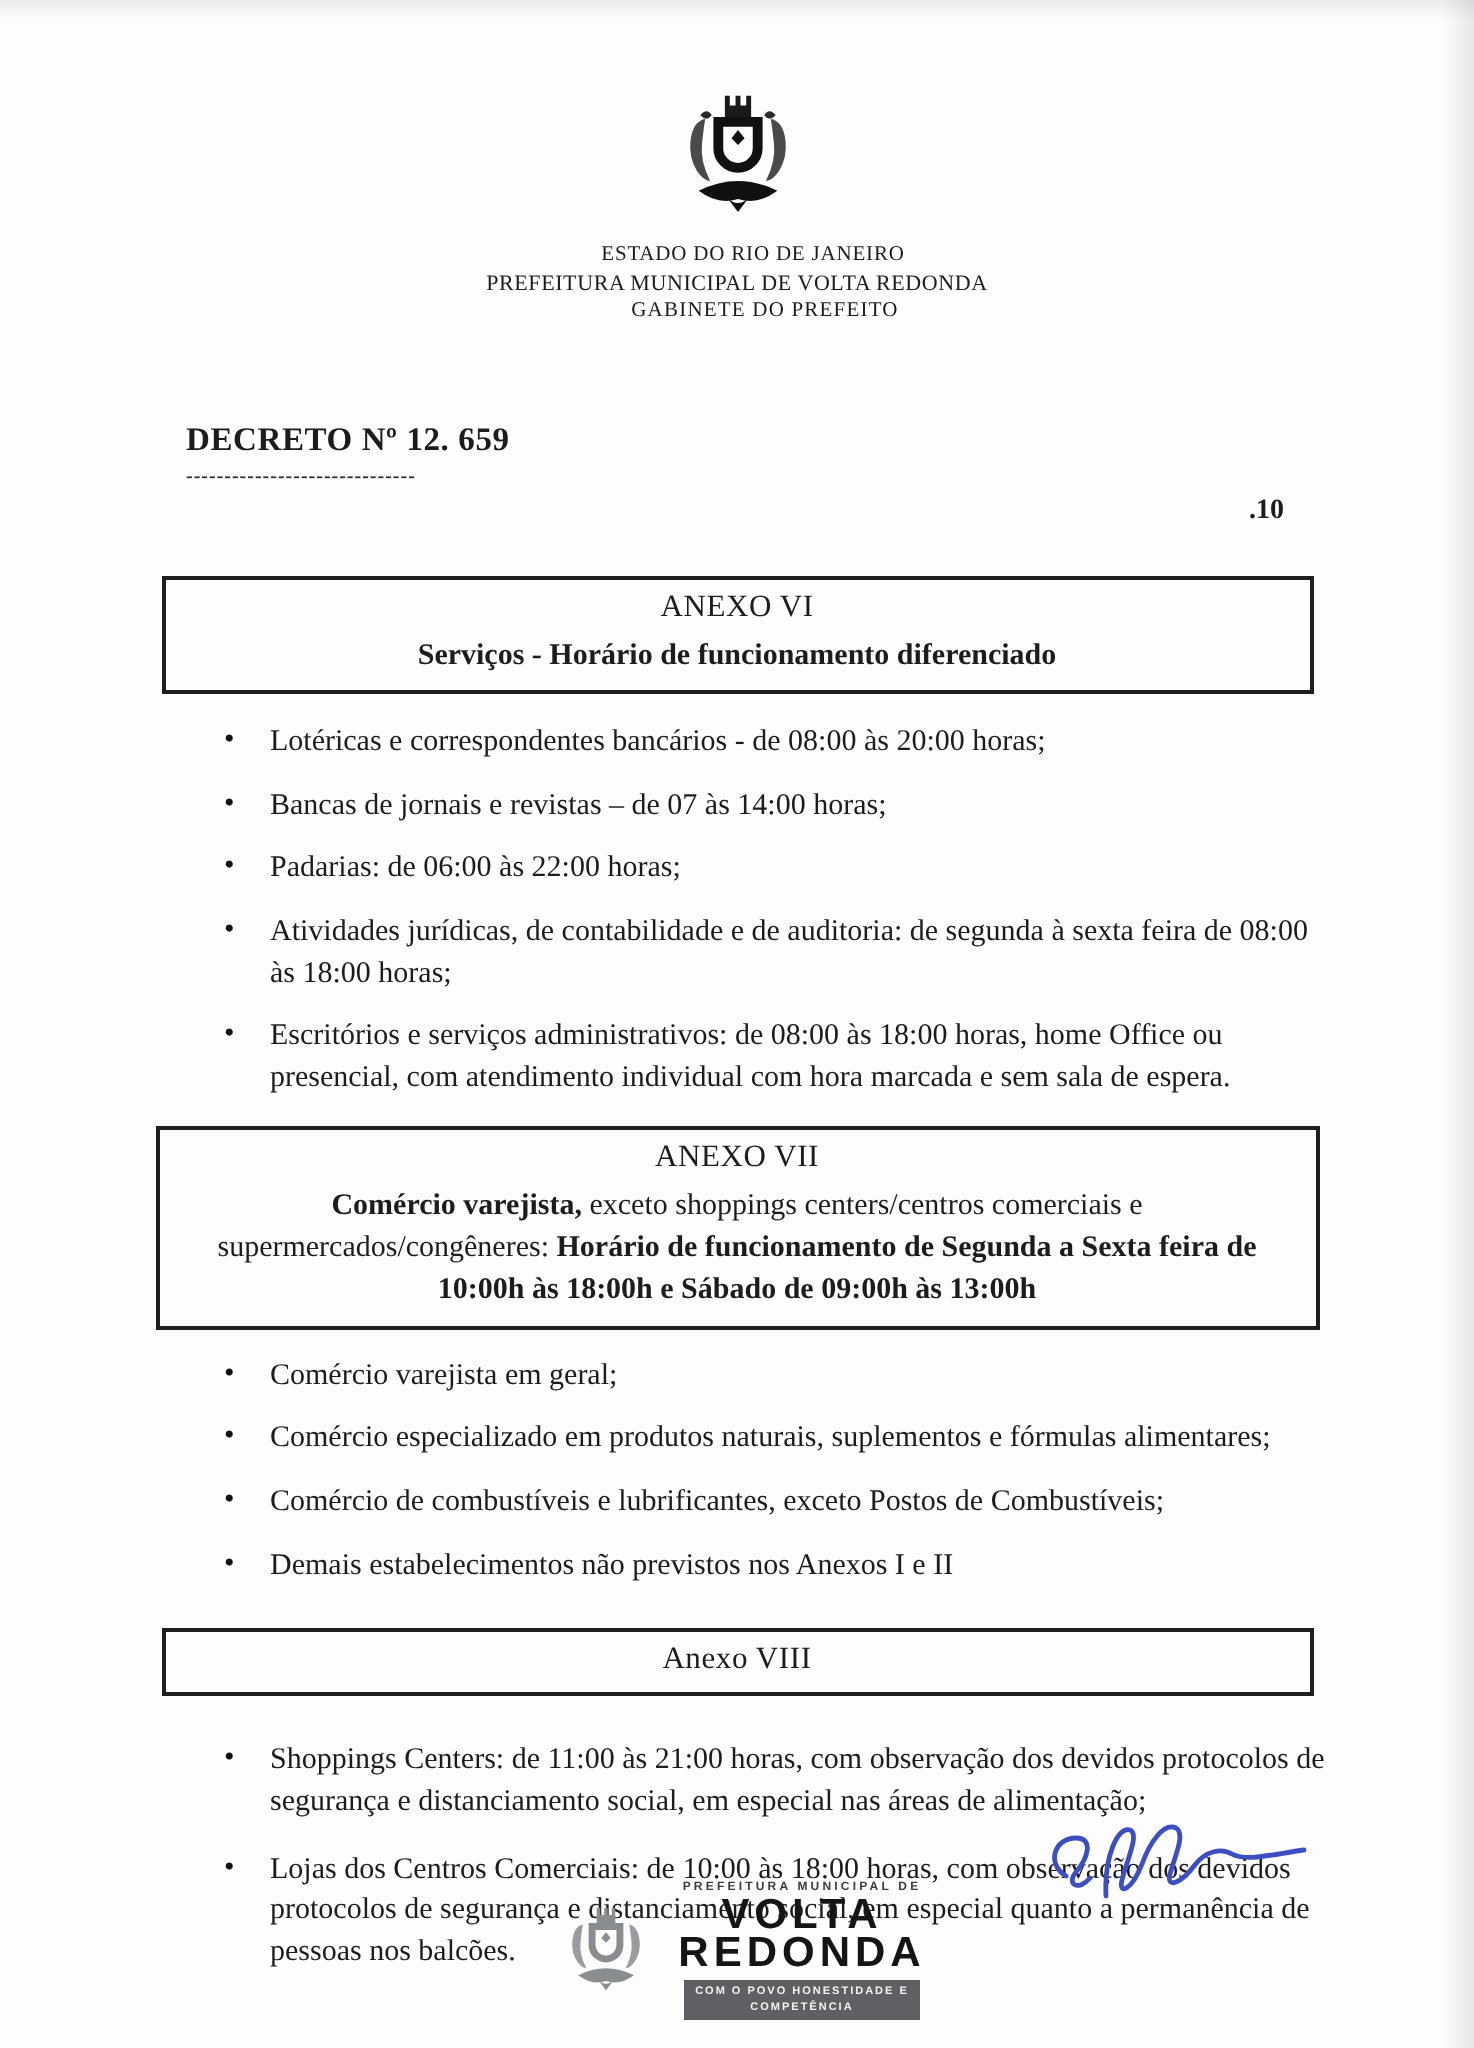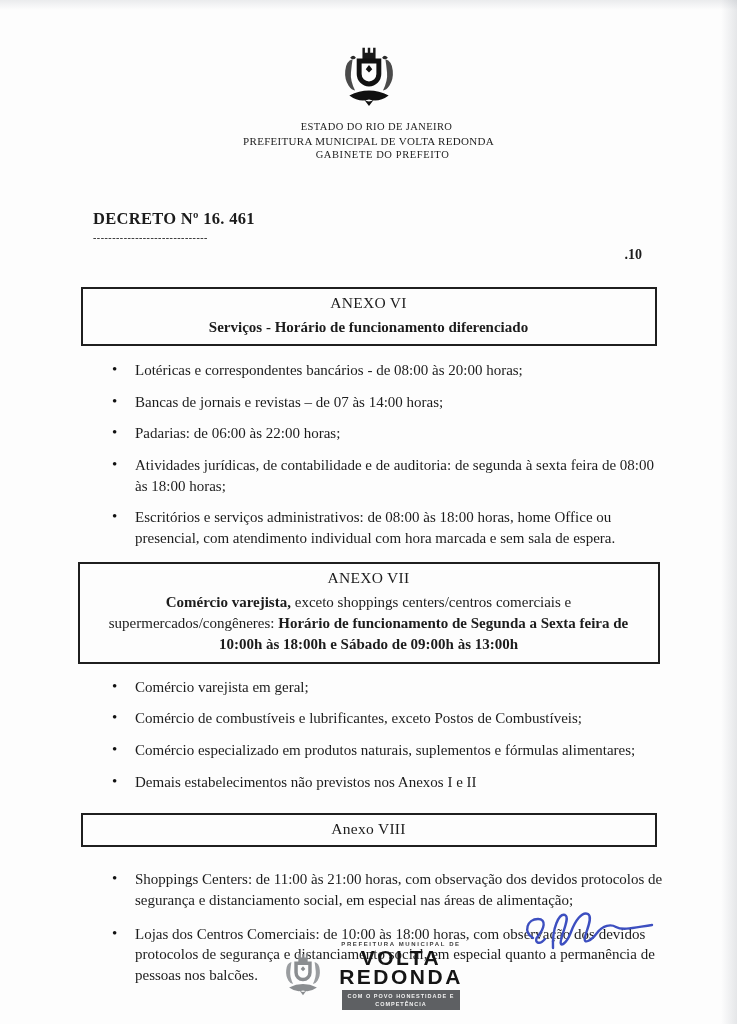--- a/index.html
+++ b/index.html
@@ -104,21 +104,21 @@
     </svg>
   </div>
 
   <div class="gov-header">
     <div class="l1">ESTADO DO RIO DE  JANEIRO</div>
     <div class="l2">PREFEITURA MUNICIPAL DE VOLTA REDONDA</div>
     <div class="l3">GABINETE DO PREFEITO</div>
   </div>
 
   <div class="decree-block">
-    <div class="decree-title">DECRETO Nº 16. 461</div>
+    <div class="decree-title">DECRETO Nº 12. 659</div>
     <div class="decree-dashes">------------------------------</div>
   </div>
 
   <div class="page-num">.10</div>
 
   <div class="annex-box">
     <div class="bt">ANEXO VI</div>
     <div class="bs">Serviços - Horário de  funcionamento diferenciado</div>
   </div>
   <ul class="blist">
@@ -128,22 +128,22 @@
     <li>Atividades jurídicas, de contabilidade e de auditoria: de segunda à sexta feira de 08:00 às 18:00 horas;</li>
     <li>Escritórios e serviços  administrativos: de 08:00 às 18:00 horas,  home Office ou presencial, com atendimento individual com hora marcada e sem sala de espera.</li>
   </ul>
 
   <div class="annex-box" style="margin-top:13px; width:582px;">
     <div class="bt">ANEXO VII</div>
     <div class="mixed"><b>Comércio varejista,</b><span> exceto shoppings centers/centros comerciais e supermercados/congêneres: </span><b>Horário de funcionamento de Segunda a Sexta feira de 10:00h às 18:00h e Sábado de 09:00h às 13:00h</b></div>
   </div>
   <ul class="blist" style="margin-top:13px;">
     <li>Comércio varejista em geral;</li>
+    <li>Comércio especializado em produtos naturais, suplementos e fórmulas alimentares;</li>
     <li>Comércio de combustíveis e lubrificantes, exceto Postos de Combustíveis;</li>
-    <li>Comércio especializado em produtos naturais, suplementos e fórmulas alimentares;</li>
     <li>Demais estabelecimentos não previstos nos Anexos I e II</li>
   </ul>
 
   <div class="annex-box" style="margin-top:21px;">
     <div class="bt">Anexo VIII</div>
   </div>
   <ul class="blist wide" style="margin-top:22px;">
     <li>Shoppings Centers:  de 11:00 às 21:00 horas, com observação dos devidos protocolos de segurança e distanciamento social, em especial nas áreas de alimentação;</li>
     <li>Lojas dos Centros Comerciais: de 10:00 às 18:00 horas, com observação dos devidos protocolos de segurança e distanciamento social, em especial quanto a permanência de pessoas nos balcões.</li>
   </ul>

